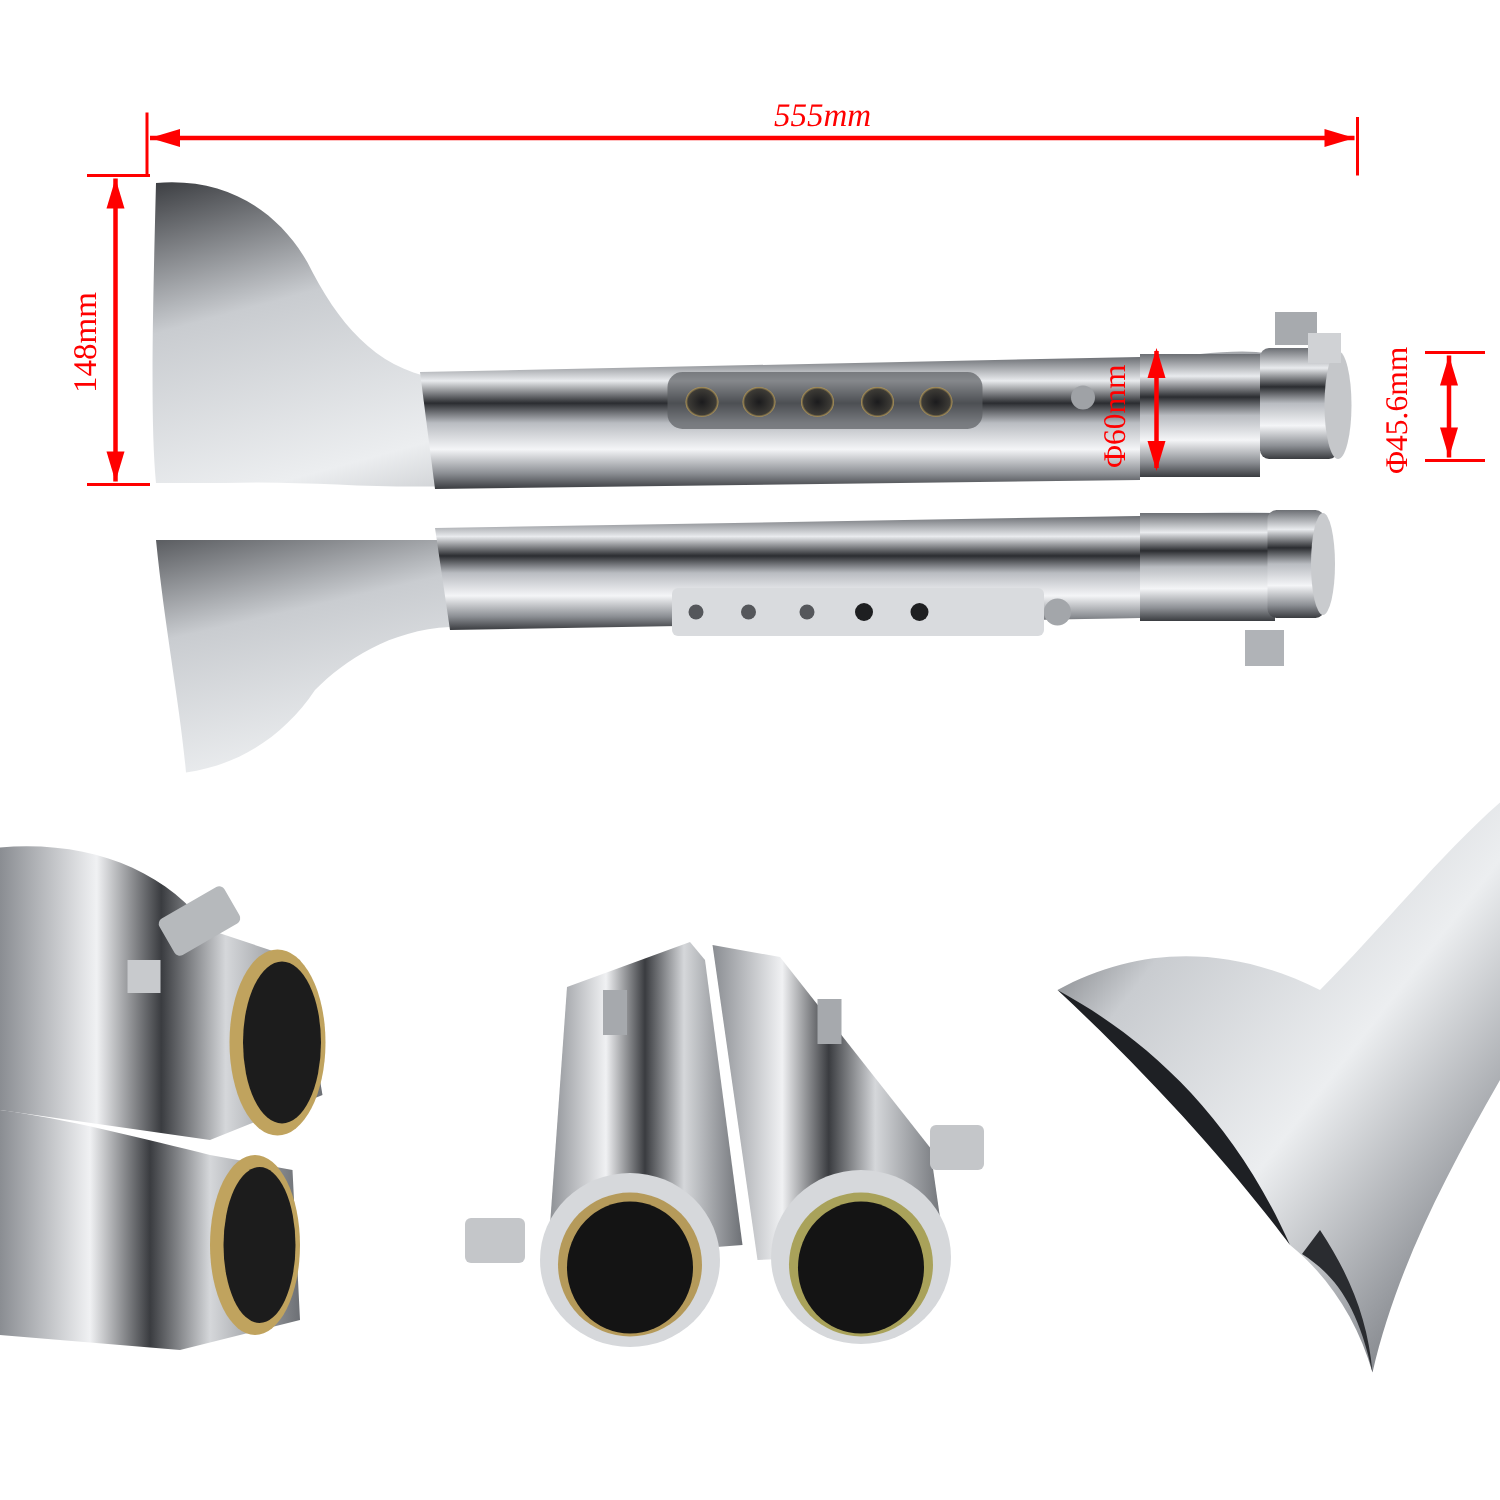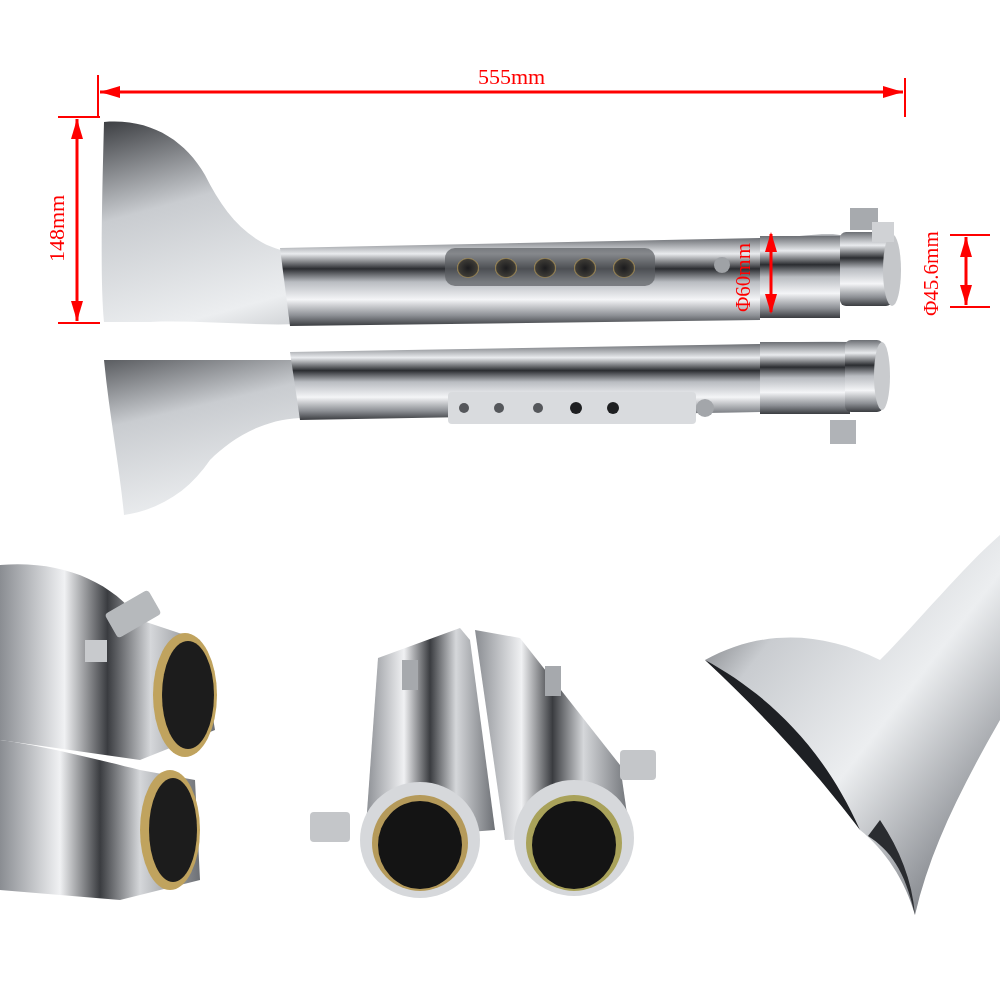--- a/index.html
+++ b/index.html
@@ -135,16 +135,16 @@
   </g>
   <g stroke="#ff0000" fill="#ff0000">
     <line x1="950" y1="235" x2="990" y2="235" stroke-width="2"></line>
     <line x1="950" y1="307" x2="990" y2="307" stroke-width="2"></line>
     <line x1="966" y1="237" x2="966" y2="305" stroke-width="3"></line>
     <polygon points="966,237 960,257 972,257" stroke="none"></polygon>
     <polygon points="966,305 960,285 972,285" stroke="none"></polygon>
   </g>
 </svg>
 
-<div class="dim-label" style="left:478px; top:66px;">555mm</div>
+<div class="dim-label" style="left:516px; top:66px;font-style:italic;">555mm</div>
 <div class="dim-label vert" style="left:46px; top:262px; transform:rotate(-90deg);">148mm</div>
 <div class="dim-label vert" style="left:733px; top:312px; transform:rotate(-90deg); font-size:21px;">Φ60mm</div>
 <div class="dim-label vert" style="left:921px; top:316px; transform:rotate(-90deg); font-size:21px;">Φ45.6mm</div>
 
 </body></html>

